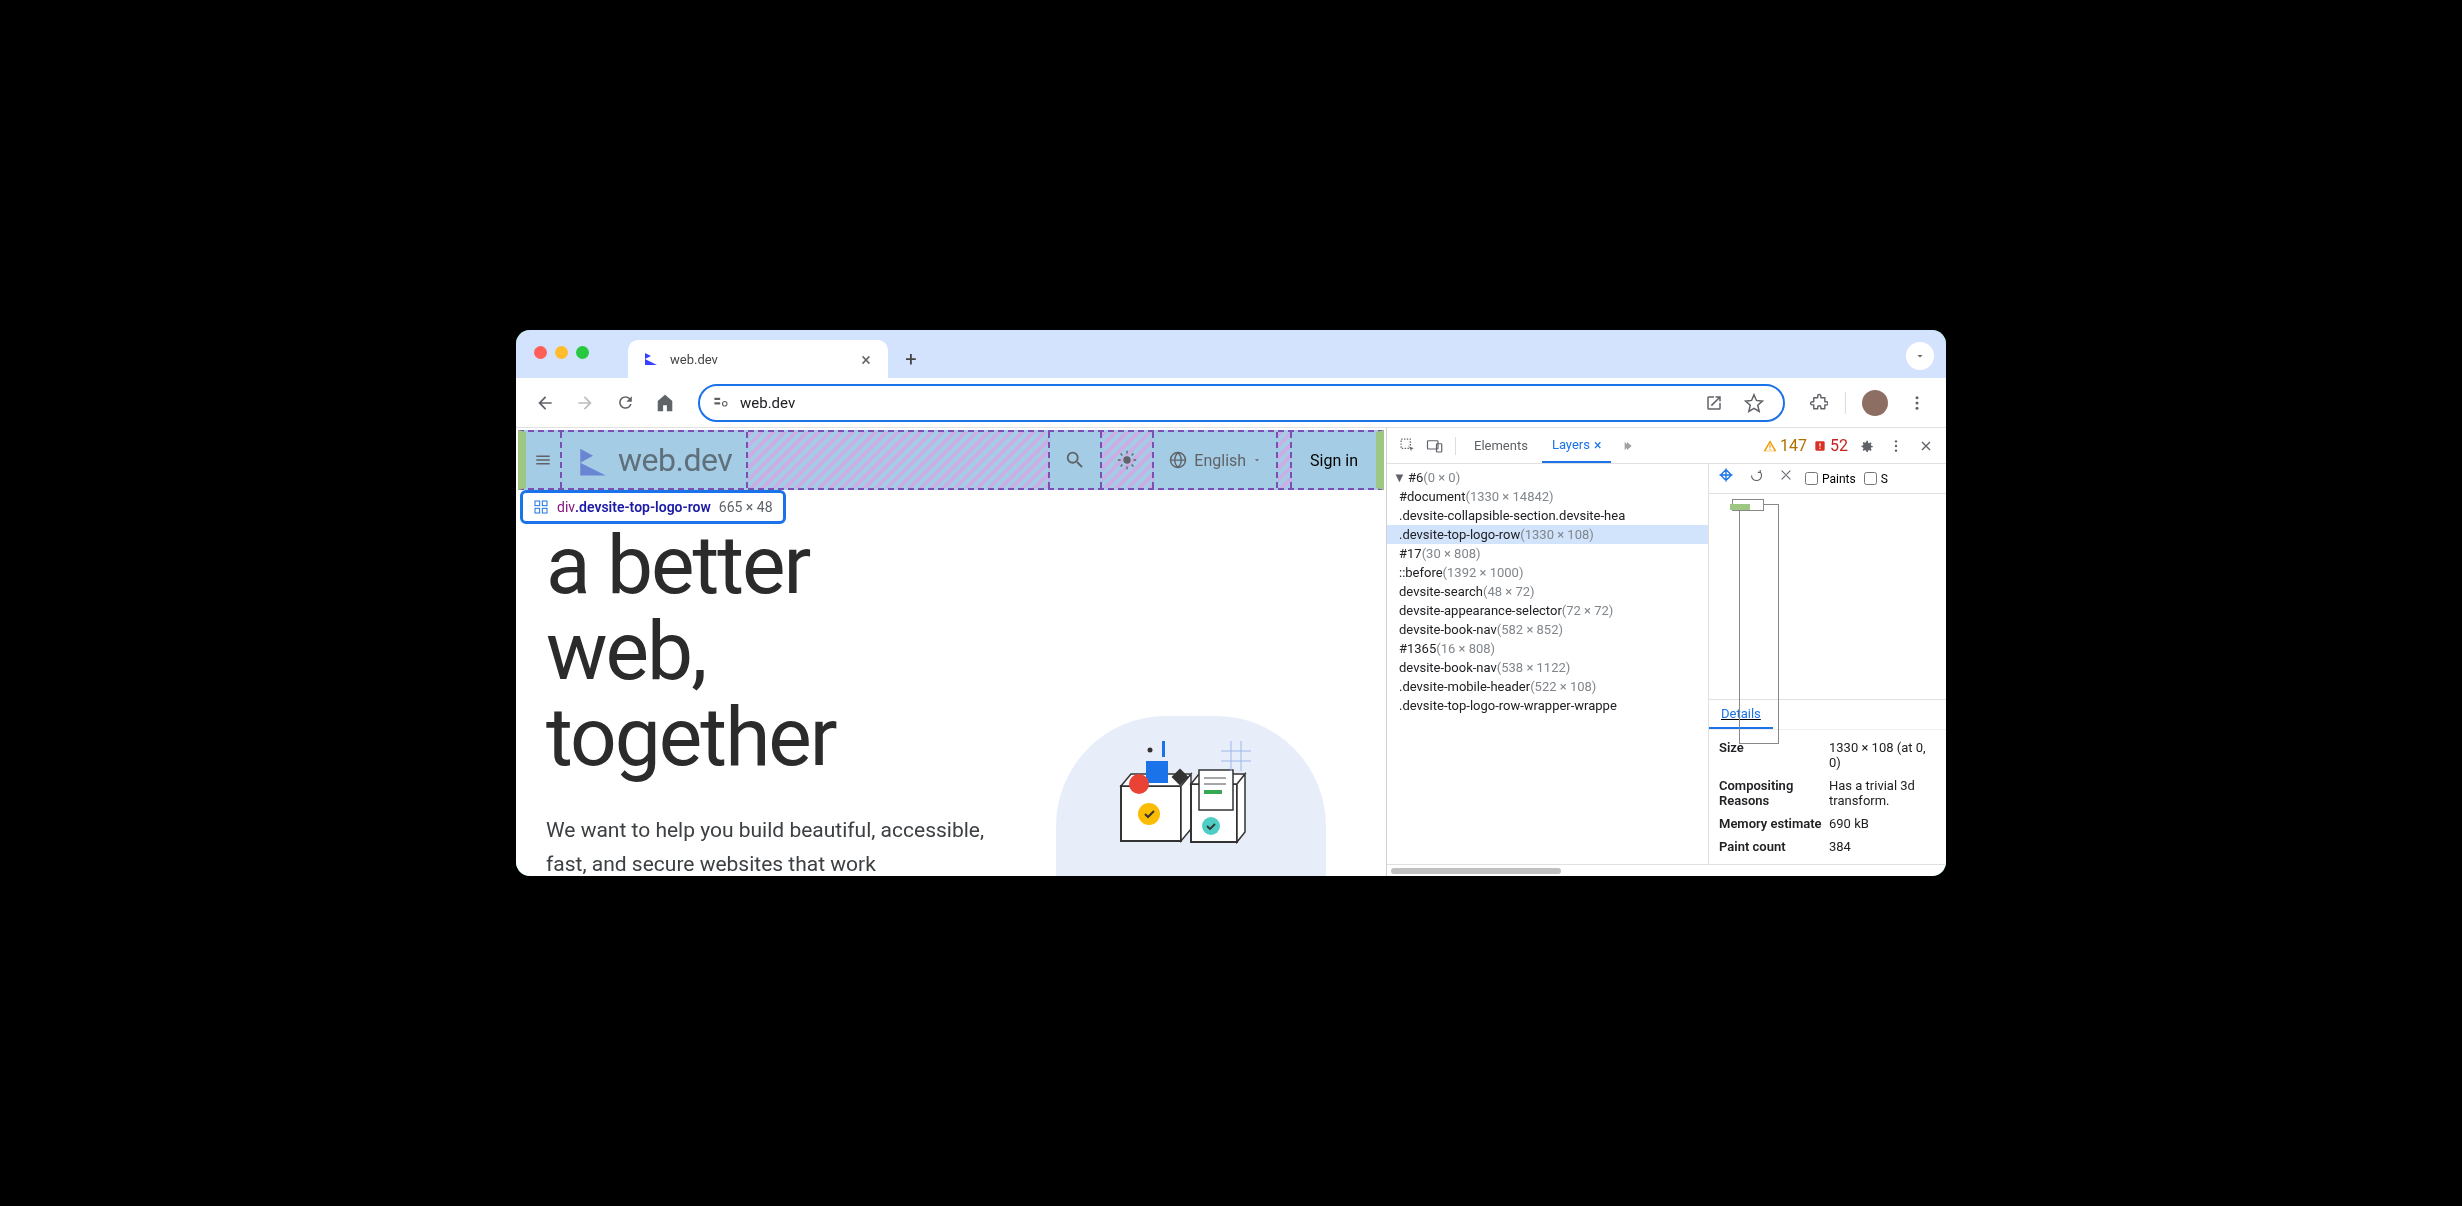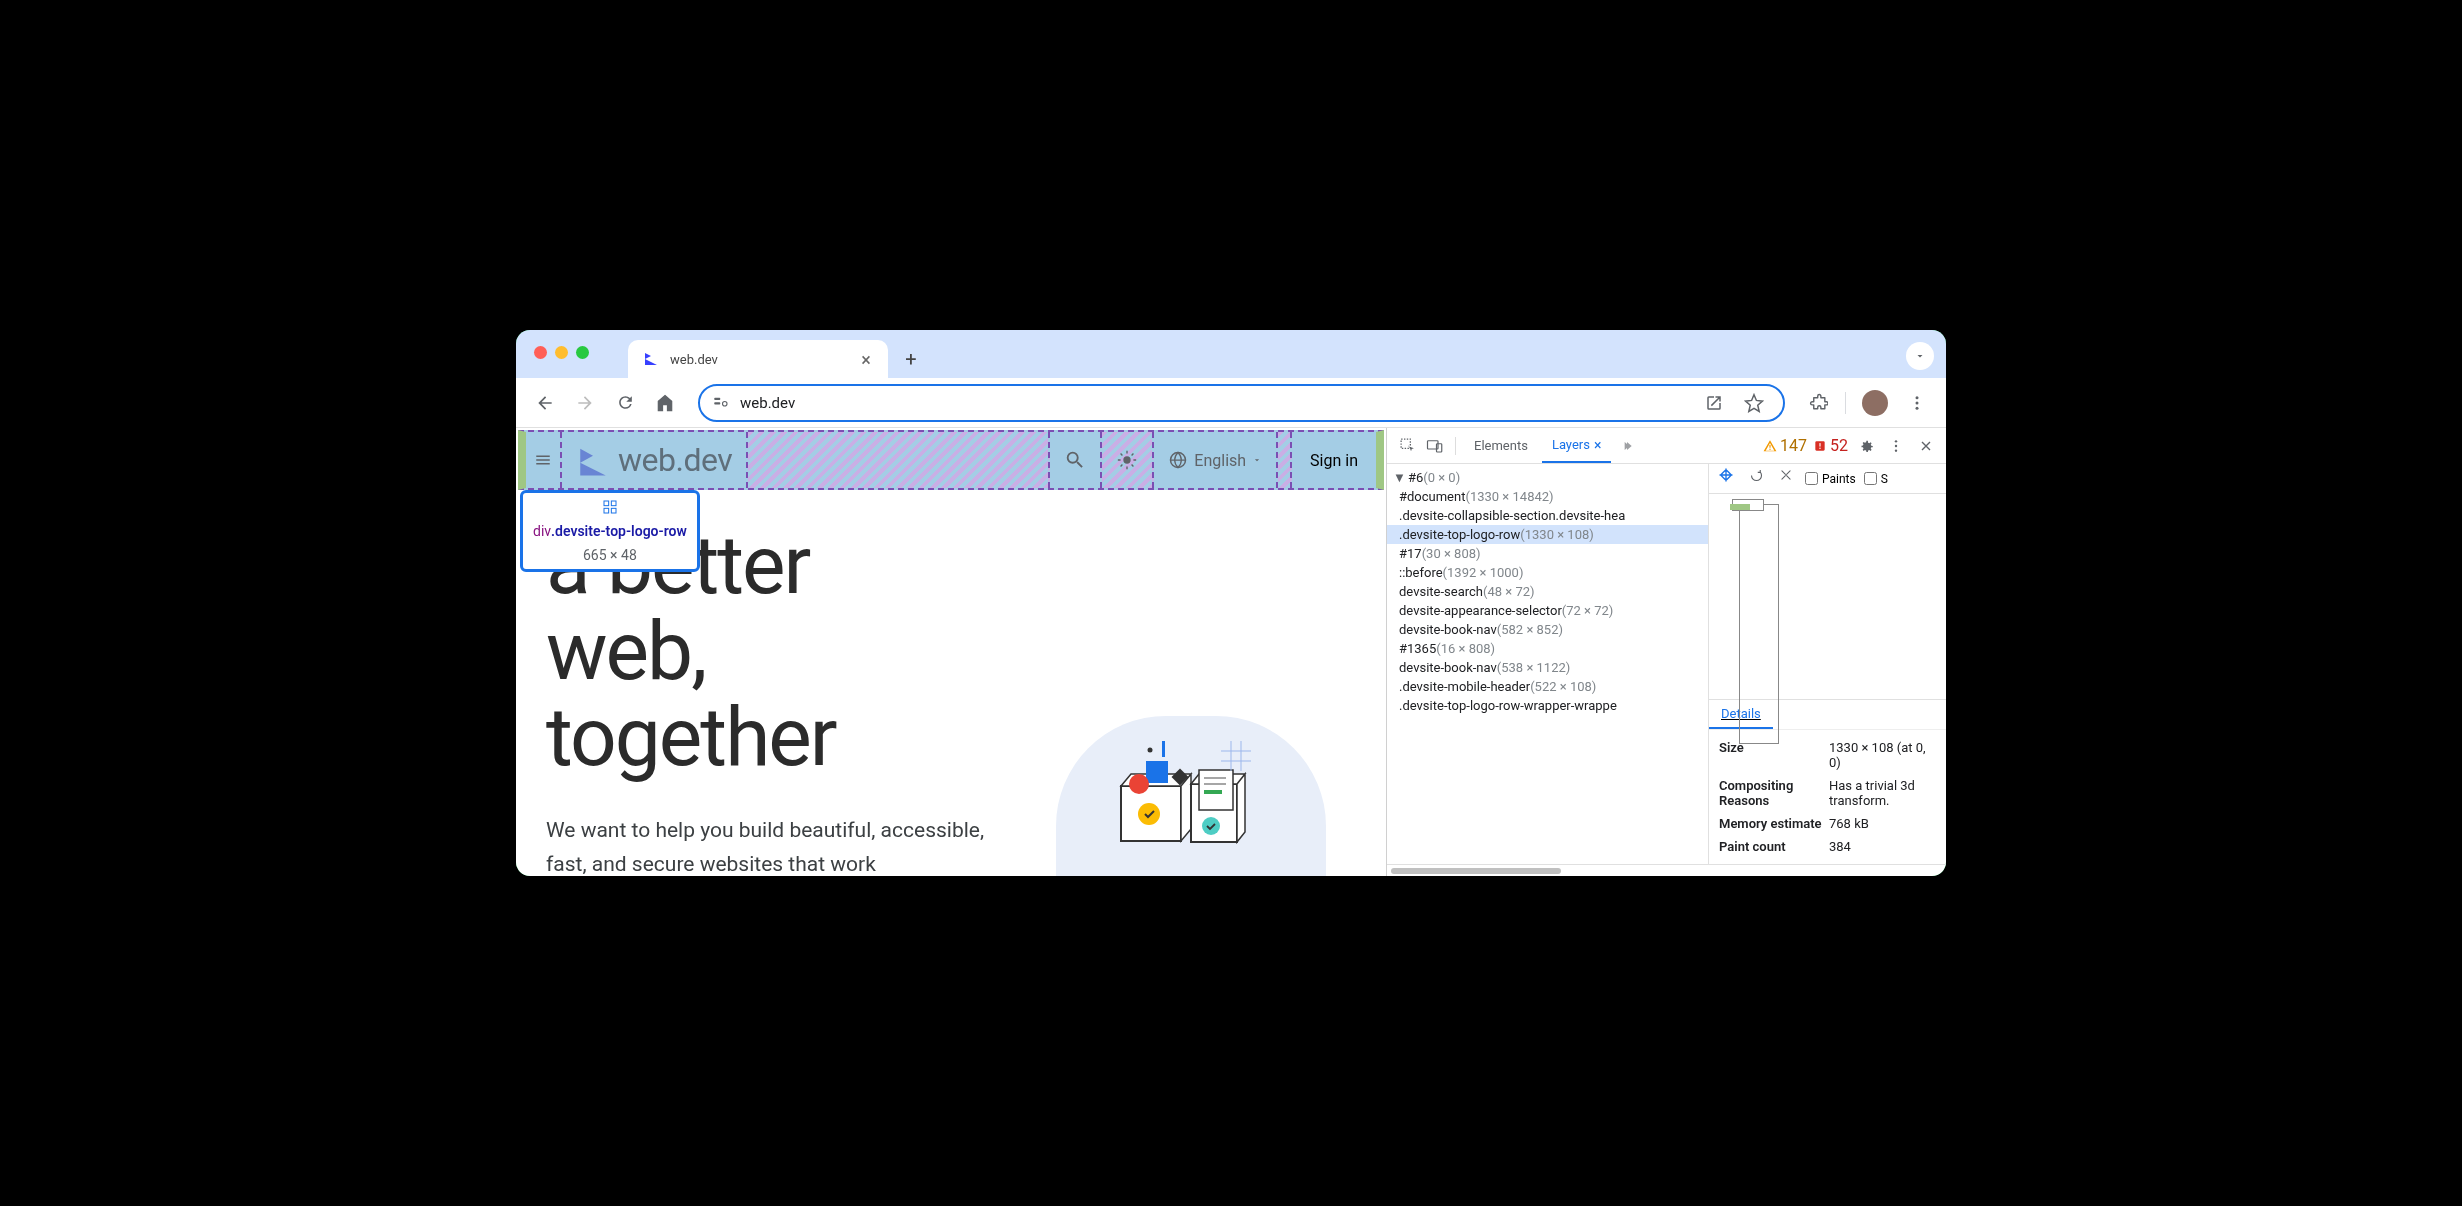--- a/index.html
+++ b/index.html
@@ -42,21 +42,21 @@
 .ph-section { height: 100%; display: flex; align-items: center; border-right: 2px dashed #7b4fb3; padding: 0 8px; position: relative; }
 .ph-section.striped { background-image: repeating-linear-gradient(135deg, #c9afe5 0 4px, transparent 4px 8px); }
 .ph-hamburger { width: 36px; justify-content: center; }
 .ph-logo { flex: 0 0 auto; gap: 8px; padding: 0 14px; }
 .ph-logo-text { font-size: 32px; color: #5f6f7b; font-weight: 400; letter-spacing: -0.5px; }
 .ph-spacer { flex: 1; }
 .ph-btn { padding: 0 14px; color: #5f6368; font-size: 16px; }
 .ph-english { gap: 6px; }
 .ph-signin { padding: 0 18px; border-right: none; }
 
-.inspector-tooltip { position: absolute; top: 62px; left: 4px; background: #fff; border: 3px solid #1a73e8; border-radius: 6px; padding: 6px 10px; display: flex; align-items: center; gap: 8px; font-size: 14px; flex-direction: column; }
+.inspector-tooltip { position: absolute; top: 62px; left: 4px; background: #fff; border: 3px solid #1a73e8; border-radius: 6px; padding: 6px 10px; display: flex; align-items: center; gap: 8px; font-size: 14px; }
 .inspector-tooltip .element-tag { color: #881280; }
 .inspector-tooltip .element-class { color: #1a1aa6; font-weight: 600; }
 .inspector-tooltip .element-dims { color: #5f6368; }
 
 .page-hero { padding: 30px 30px 0; }
 .hero-title { font-size: 82px; font-weight: 400; color: #2b2b2b; line-height: 1.05; letter-spacing: -2px; }
 .hero-desc { font-size: 21px; color: #3c4043; margin-top: 34px; line-height: 1.6; max-width: 460px; }
 .hero-illustration { position: absolute; right: 60px; bottom: 0; width: 270px; height: 160px; background: #e8eef9; border-radius: 110px 110px 0 0; display: flex; align-items: center; justify-content: center; }
 
 
@@ -434,21 +434,21 @@
               <div class="details-row">
                 <div class="details-label">Size</div>
                 <div class="details-value">1330 × 108 (at 0, 0)</div>
               </div>
               <div class="details-row">
                 <div class="details-label">Compositing Reasons</div>
                 <div class="details-value">Has a trivial 3d transform.</div>
               </div>
               <div class="details-row">
                 <div class="details-label">Memory estimate</div>
-                <div class="details-value">768 kB</div>
+                <div class="details-value">690 kB</div>
               </div>
               <div class="details-row">
                 <div class="details-label">Paint count</div>
                 <div class="details-value">384</div>
               </div>
             </div>
         </div>
       </div>
       <div class="dt-scrollbar"></div>
     </div>

